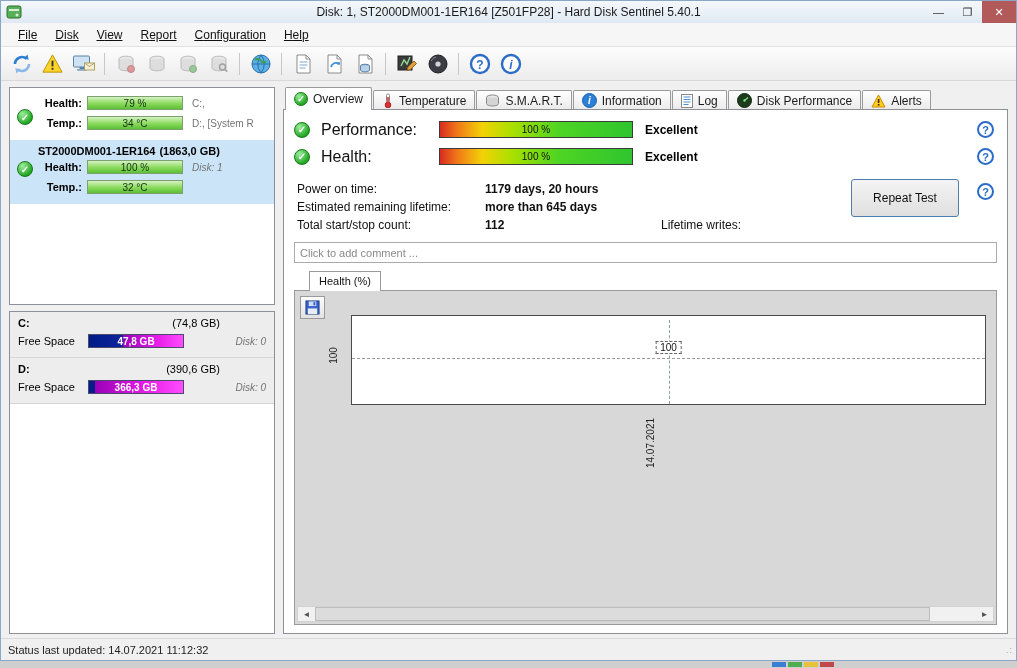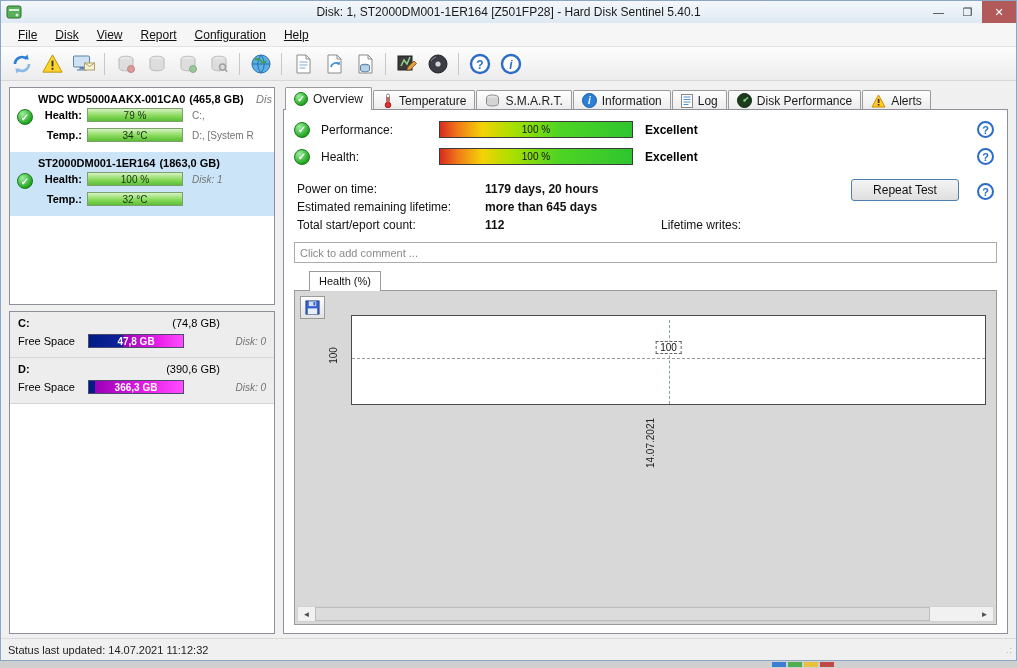--- a/index.html
+++ b/index.html
@@ -75,36 +75,36 @@
   .tabbar { display:flex; align-items:flex-end; height:23px; padding-left:2px; flex:0 0 auto; }
   .tab { display:flex; align-items:center; gap:5px; font-size:12px; padding:0 8px; height:20px;
          background:linear-gradient(#ffffff,#eaeaea); border:1px solid #9a9a9a; border-bottom:none;
          border-radius:2px 2px 0 0; margin-right:1px; color:#1c1c1c; white-space:nowrap; }
   .tab.active { height:23px; background:#fff; z-index:3; position:relative; }
   .main-box { flex:1; min-height:0; border:1px solid #8d9099; background:#fff; margin-top:-1px;
               position:relative; padding:6px; display:flex; flex-direction:column; }
 
   .grow { display:flex; align-items:center; height:27px; padding:2px 4px; }
   .grow .ck { margin-right:11px; }
-  .glabel { font-size:12px; width:118px; flex:0 0 auto; color:#111; }
+  .glabel { font-size:16px; width:118px; flex:0 0 auto; color:#111; }
   .gauge { width:194px; height:17px; border:1px solid #3c3c3c; flex:0 0 auto;
            background:linear-gradient(to right,#d92b20 0%,#f07818 9%,#f3d206 22%,#a8e000 38%,#4ed424 62%,#2fc52f 100%);
            font-size:10px; text-align:center; line-height:16px; color:#101010; }
   .grating { font-weight:bold; font-size:12px; margin-left:12px; }
   .help-right { margin-left:auto; margin-right:3px; }
 
   .status-wrap { display:flex; margin-top:8px; padding:0 4px; align-items:flex-start; }
   .status-box { flex:1; background:#c8f4c8; border:1px solid #99bb99; min-height:122px;
                 padding:5px 8px; font-size:12px; color:#0d330d; margin-right:15px; line-height:1.35; }
   .status-box .b { font-weight:bold; margin-top:16px; }
 
   .stats { margin:12px 4px 0 7px; font-size:12px; position:relative; flex:0 0 auto; }
   .stats-grid { display:grid; grid-template-columns:188px 176px 96px auto; row-gap:4px; color:#111; }
   .stats-grid .v { font-weight:bold; }
-  .repeat-btn { position:absolute; right:38px; top:-3px; width:108px; height:22px;
+  .repeat-btn { position:absolute; right:38px; top:-3px; width:108px; height:38px;
                 background:linear-gradient(#f4f4f4,#dfdfdf); border:1px solid #4c7fb0; border-radius:3px;
                 font-size:12px; font-family:"Liberation Sans",sans-serif; color:#111;
                 display:flex; align-items:center; justify-content:center; }
   .stats .qi { position:absolute; right:3px; top:1px; }
 
   .comment-row { margin:10px 4px 0 4px; flex:0 0 auto; }
   .comment-input { width:100%; height:21px; border:1px solid #ababab; font-size:11px;
                    padding:2px 5px; font-family:"Liberation Sans",sans-serif; color:#444; }
   .comment-input::placeholder { color:#8a8a8a; }
 
@@ -298,25 +298,20 @@
   <div class="content">
 
     <div class="sidebar">
       <div class="panel disk-panel">
 
         <div class="disk-entry">
           <div class="de-icon">
               <span class="ck"></span>
             </div>
           <div class="de-main">
-            <div class="de-title">
-              <span>WDC WD5000AAKX-001CA0</span>
-              <span class="size">(465,8 GB)</span>
-              <span class="clip">Dis</span>
-            </div>
             <div class="de-row">
               <span class="de-label">Health:</span>
               <span class="gbar">79 %</span>
               <span class="de-extra">C:,</span>
             </div>
             <div class="de-row">
               <span class="de-label">Temp.:</span>
               <span class="gbar">34 °C</span>
               <span class="de-extra">D:,  [System R</span>
             </div>
@@ -454,21 +449,21 @@
         <div class="stats">
           <div class="stats-grid">
             <span>Power on time:</span>
             <span class="v">1179 days, 20 hours</span>
             <span></span>
               <span></span>
             <span>Estimated remaining lifetime:</span>
             <span class="v">more than 645 days</span>
             <span></span>
               <span></span>
-            <span>Total start/eport count:</span>
+            <span>Total start/stop count:</span>
             <span class="v">112</span>
             <span>Lifetime writes:</span>
           </div>
           <button class="repeat-btn">Repeat Test</button>
           <span class="qi"></span>
         </div>
 
         <div class="comment-row">
           <input class="comment-input" type="text" placeholder="Click to add comment ..." style="">
         </div>

